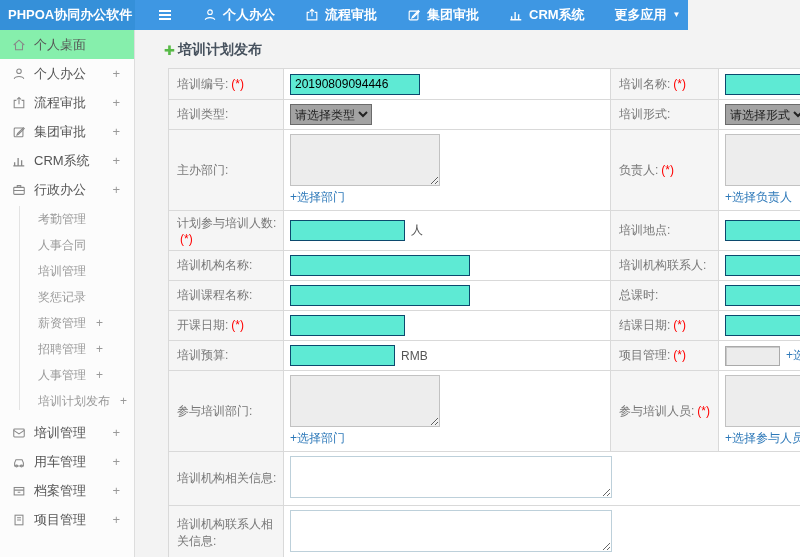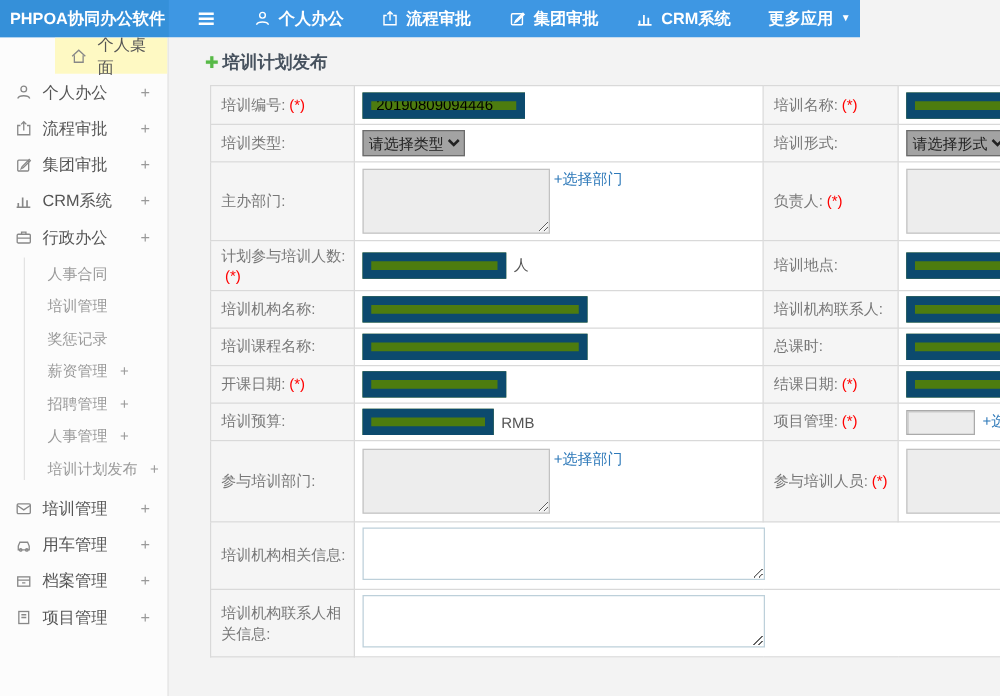--- a/index.html
+++ b/index.html
@@ -10,21 +10,21 @@
   .logo { width:135px; height:30px; background:#3590d9; display:flex; align-items:center; padding-left:8px; font-size:13px; font-weight:bold; letter-spacing:0; }
   .menu-btn { margin-left:22px; display:flex; align-items:center; cursor:pointer; }
   .topnav { display:flex; align-items:center; margin-left:30px; gap:30px; }
   .topnav-item { display:flex; align-items:center; gap:6px; font-size:13px; font-weight:bold; cursor:pointer; white-space:nowrap; }
   .topnav-item svg { display:block; }
   .caret { font-size:8px; line-height:1; }
 
   
   .sidebar { position:absolute; top:30px; left:0; width:135px; bottom:0; background:#fcfcfc; border-right:1px solid #ddd; overflow:hidden; }
   .side-item { height:29px; display:flex; align-items:center; padding-left:12px; font-size:13px; color:#555; cursor:pointer; }
-  .side-item.active { background:#fef9c3;margin-left:44px; }
+  .side-item.active { background:#86efac; }
   .side-item .ico { color:#888; display:flex; align-items:center; }
   .side-item .lbl { margin-left:8px; }
   .side-item .toggle { margin-left:auto; margin-right:14px; color:#999; font-size:13px; }
   .submenu { position:relative; padding:2px 0 4px 0; }
   .submenu::before { content:""; position:absolute; left:19px; top:2px; bottom:8px; width:1px; background:#e3e3e3; }
   .sub-item { height:26px; display:flex; align-items:center; padding-left:38px; font-size:12px; color:#9a9a9a; cursor:pointer; }
   .sub-item .toggle { margin-left:10px; color:#999; }
 
   
   .content { position:absolute; top:30px; left:135px; width:665px; bottom:0; background:#f3f3f3; overflow:hidden; }
@@ -32,28 +32,28 @@
   .add-ico { color:#57b947; font-size:13px; margin-right:3px; text-shadow:0 0 1px #cfe9c8; }
 
   
   table.form { border-collapse:collapse; margin-left:33px; width:920px; background:#fff; table-layout:fixed; }
   table.form td { border:1px solid #d9d9d9; font-size:12px; vertical-align:middle; }
   td.lab { background:#f5f5f5; color:#777; padding:4px 6px 4px 8px; }
   td.val { background:#fff; padding:4px 6px; color:#444; }
   .req { color:#f00; margin-left:3px; }
   .h31 td{height:31px}.h30 td{height:30px}.h63 td{height:63px}.h28 td{height:28px}.h27 td{height:27px}.h65 td{height:65px}.h50 td{height:50px}
 
-  input.text { height:21px; border:7px solid #0c4a6e; background:#4d7c0f; font-size:12px; padding:1px 4px; font-family:"Liberation Sans",sans-serif; }
+  input.text { height:21px; border:1px solid #0c4a6e; background:#5eead4; font-size:12px; padding:1px 4px; font-family:"Liberation Sans",sans-serif; }
   .w130{width:130px}.w115{width:115px}.w180{width:180px}.w105{width:105px}.w160{width:160px}
   input.gray { background:#ececec; border:1px solid #aaa; box-shadow:inset 1px 1px 0 #c9c9c9; width:55px; height:20px; }
   select.sel { font-size:12px; height:21px; border:1px solid #6b6b6b; background:#a3a3a3; color:#222; font-family:"Liberation Sans",sans-serif; }
   textarea.gray { width:150px; height:52px; background:#ededed; border:1px solid #c2c2c2; resize:both; }
   textarea.wide { width:322px; height:42px; background:#fff; border:1px solid #bdd0da; resize:both; }
   a.pick { color:#2e79b9; text-decoration:none; font-size:12px; cursor:pointer; white-space:nowrap; }
-  .cell-col { display:flex; flex-direction:row; align-items:flex-start; gap:3px; }
+  .cell-col { display:flex; flex-direction:column; align-items:flex-start; gap:3px; }
   .cell-row { display:flex; align-items:center; gap:6px; }
   .suffix { color:#555; }
 </style>
 </head>
 <body>
 
 <div class="topbar">
   <div class="logo">PHPOA协同办公软件</div>
   <span class="menu-btn">
     <svg width="16" height="14" viewBox="0 0 16 14">
@@ -163,20 +163,24 @@
           <rect x="2" y="5" width="12" height="8" rx="1"></rect>
           <path d="M6 5V3h4v2M2 8.5h12"></path>
         </svg>
       </span>
     <span class="lbl">行政办公</span>
     <span class="toggle">+</span>
   </div>
 
   <div class="submenu">
     <div class="sub-item">
+        <span>考勤管理</span>
+        <span class="toggle"></span>
+      </div>
+    <div class="sub-item">
         <span>人事合同</span>
         <span class="toggle"></span>
       </div>
     <div class="sub-item">
         <span>培训管理</span>
         <span class="toggle"></span>
       </div>
     <div class="sub-item">
         <span>奖惩记录</span>
         <span class="toggle"></span>

